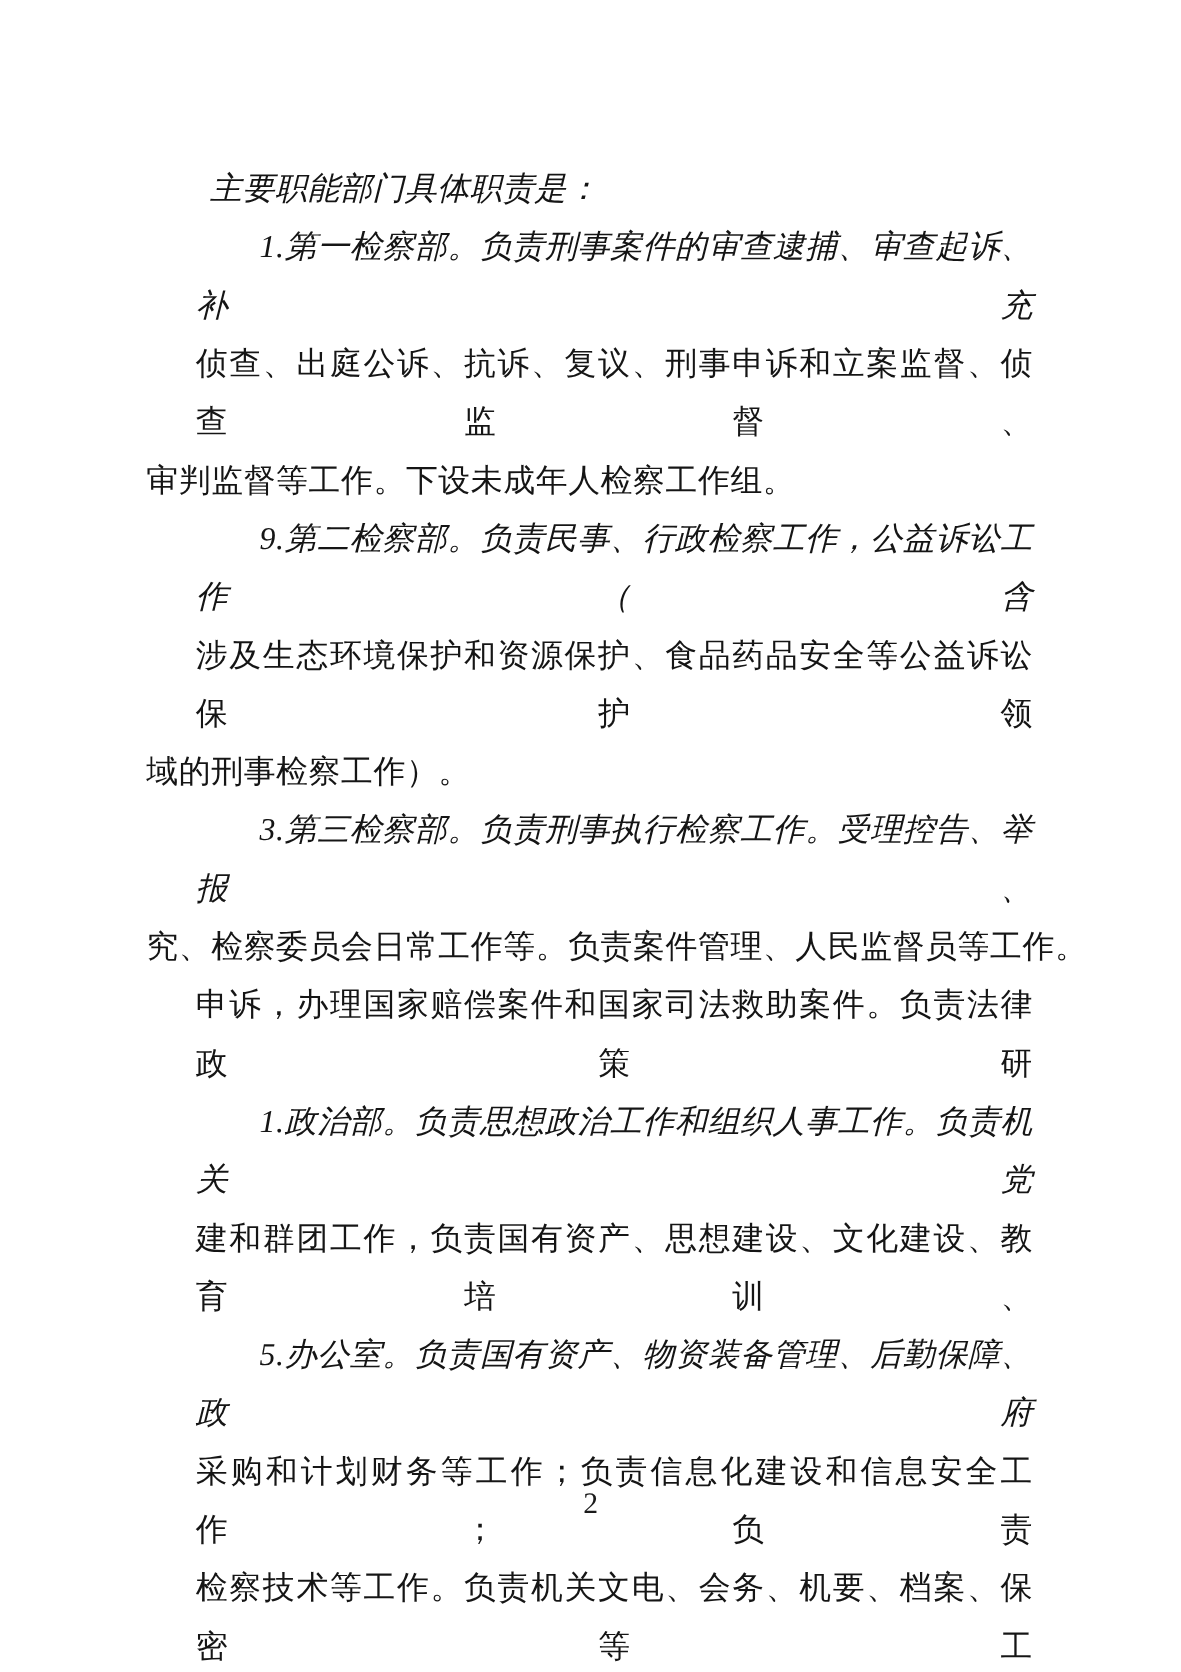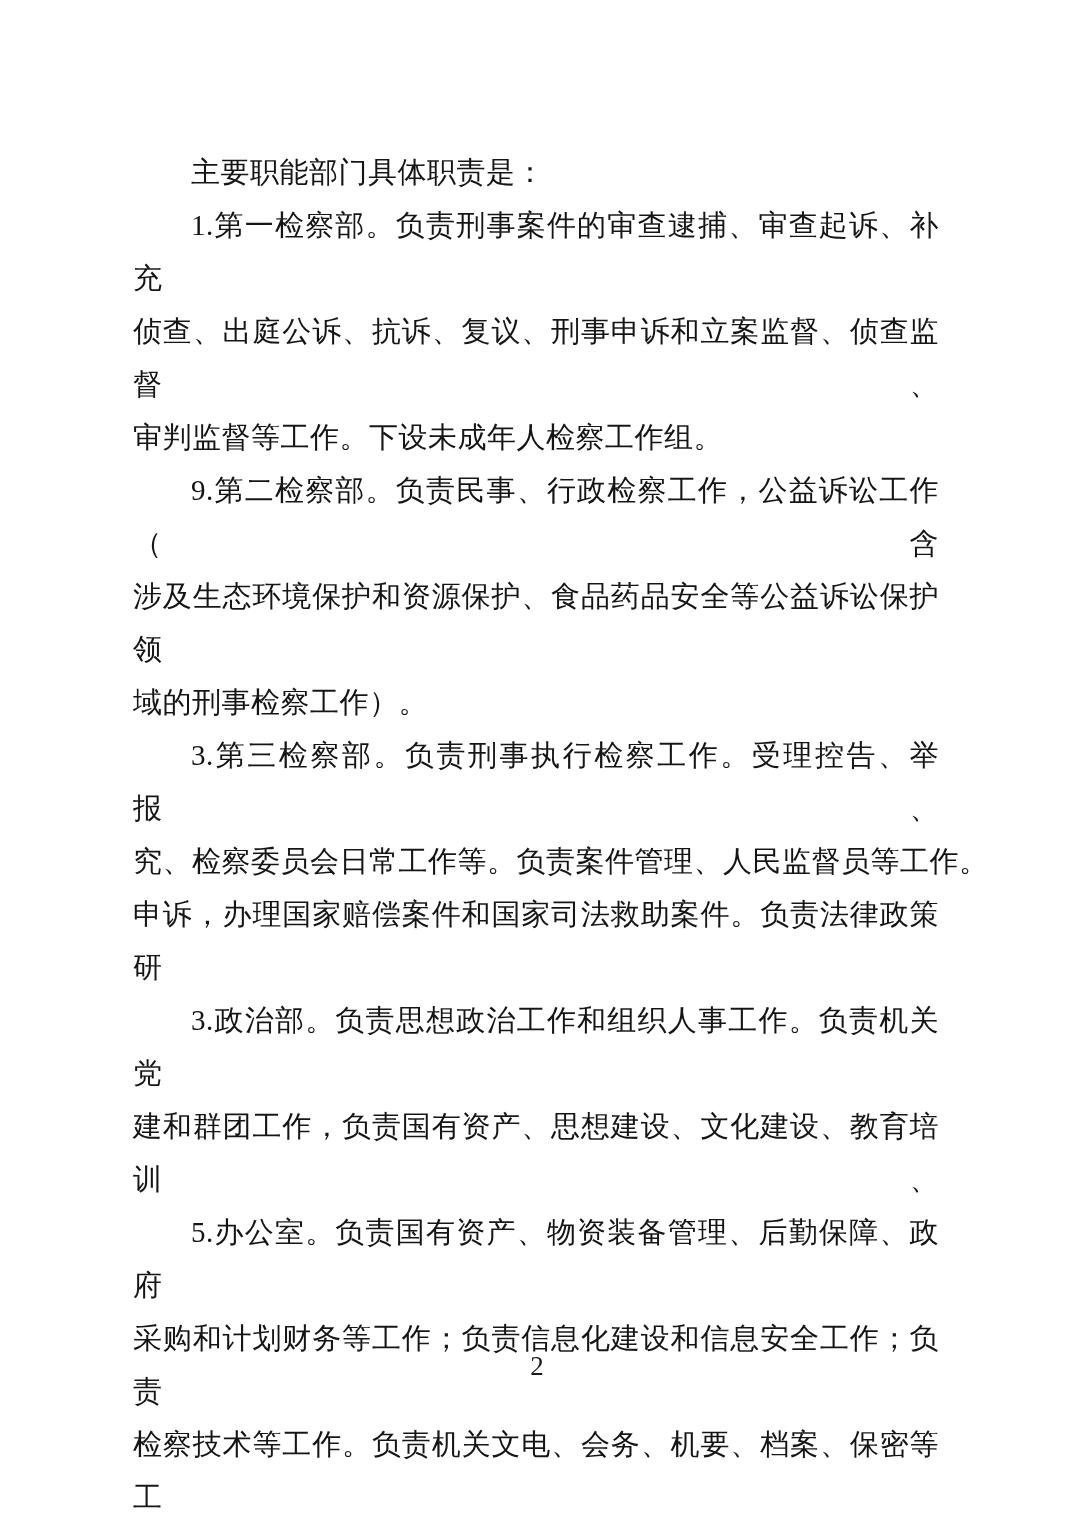--- a/index.html
+++ b/index.html
@@ -31,23 +31,25 @@
   }
   .line {
     white-space: nowrap;
     text-align: left;
   }
   .line.just {
     white-space: normal;
     text-align: justify;
     text-align-last: justify;
     text-justify: inter-ideograph;
+    margin-left: 45px;
   }
   .line.first {
     text-indent: 58px;
+    font-style: italic;
   }
   .page-number {
     position: absolute;
     left: 0;
     top: 1348px;
     width: 100%;
     text-align: center;
     font-size: 27px;
     line-height: 36px;
     color: #1a1a1a;
@@ -70,21 +72,21 @@
         <div class="line first just">9.第二检察部。负责民事、行政检察工作，公益诉讼工作（含</div>
         <div class="line just">涉及生态环境保护和资源保护、食品药品安全等公益诉讼保护领</div>
         <div class="line">域的刑事检察工作）。</div>
       </div>
       <div class="para">
         <div class="line first just">3.第三检察部。负责刑事执行检察工作。受理控告、举报、</div>
         <div class="line">究、检察委员会日常工作等。负责案件管理、人民监督员等工作。</div>
         <div class="line just">申诉，办理国家赔偿案件和国家司法救助案件。负责法律政策研</div>
       </div>
       <div class="para">
-        <div class="line first just">3.政治部。负责思想政治工作和组织人事工作。负责机关党</div>
+        <div class="line first just">1.政治部。负责思想政治工作和组织人事工作。负责机关党</div>
         <div class="line just">建和群团工作，负责国有资产、思想建设、文化建设、教育培训、</div>
       </div>
       <div class="para">
         <div class="line first just">5.办公室。负责国有资产、物资装备管理、后勤保障、政府</div>
         <div class="line just">采购和计划财务等工作；负责信息化建设和信息安全工作；负责</div>
         <div class="line just">检察技术等工作。负责机关文电、会务、机要、档案、保密等工</div>
       </div>
     </div>
   <div class="page-number">2</div>
 </div>

